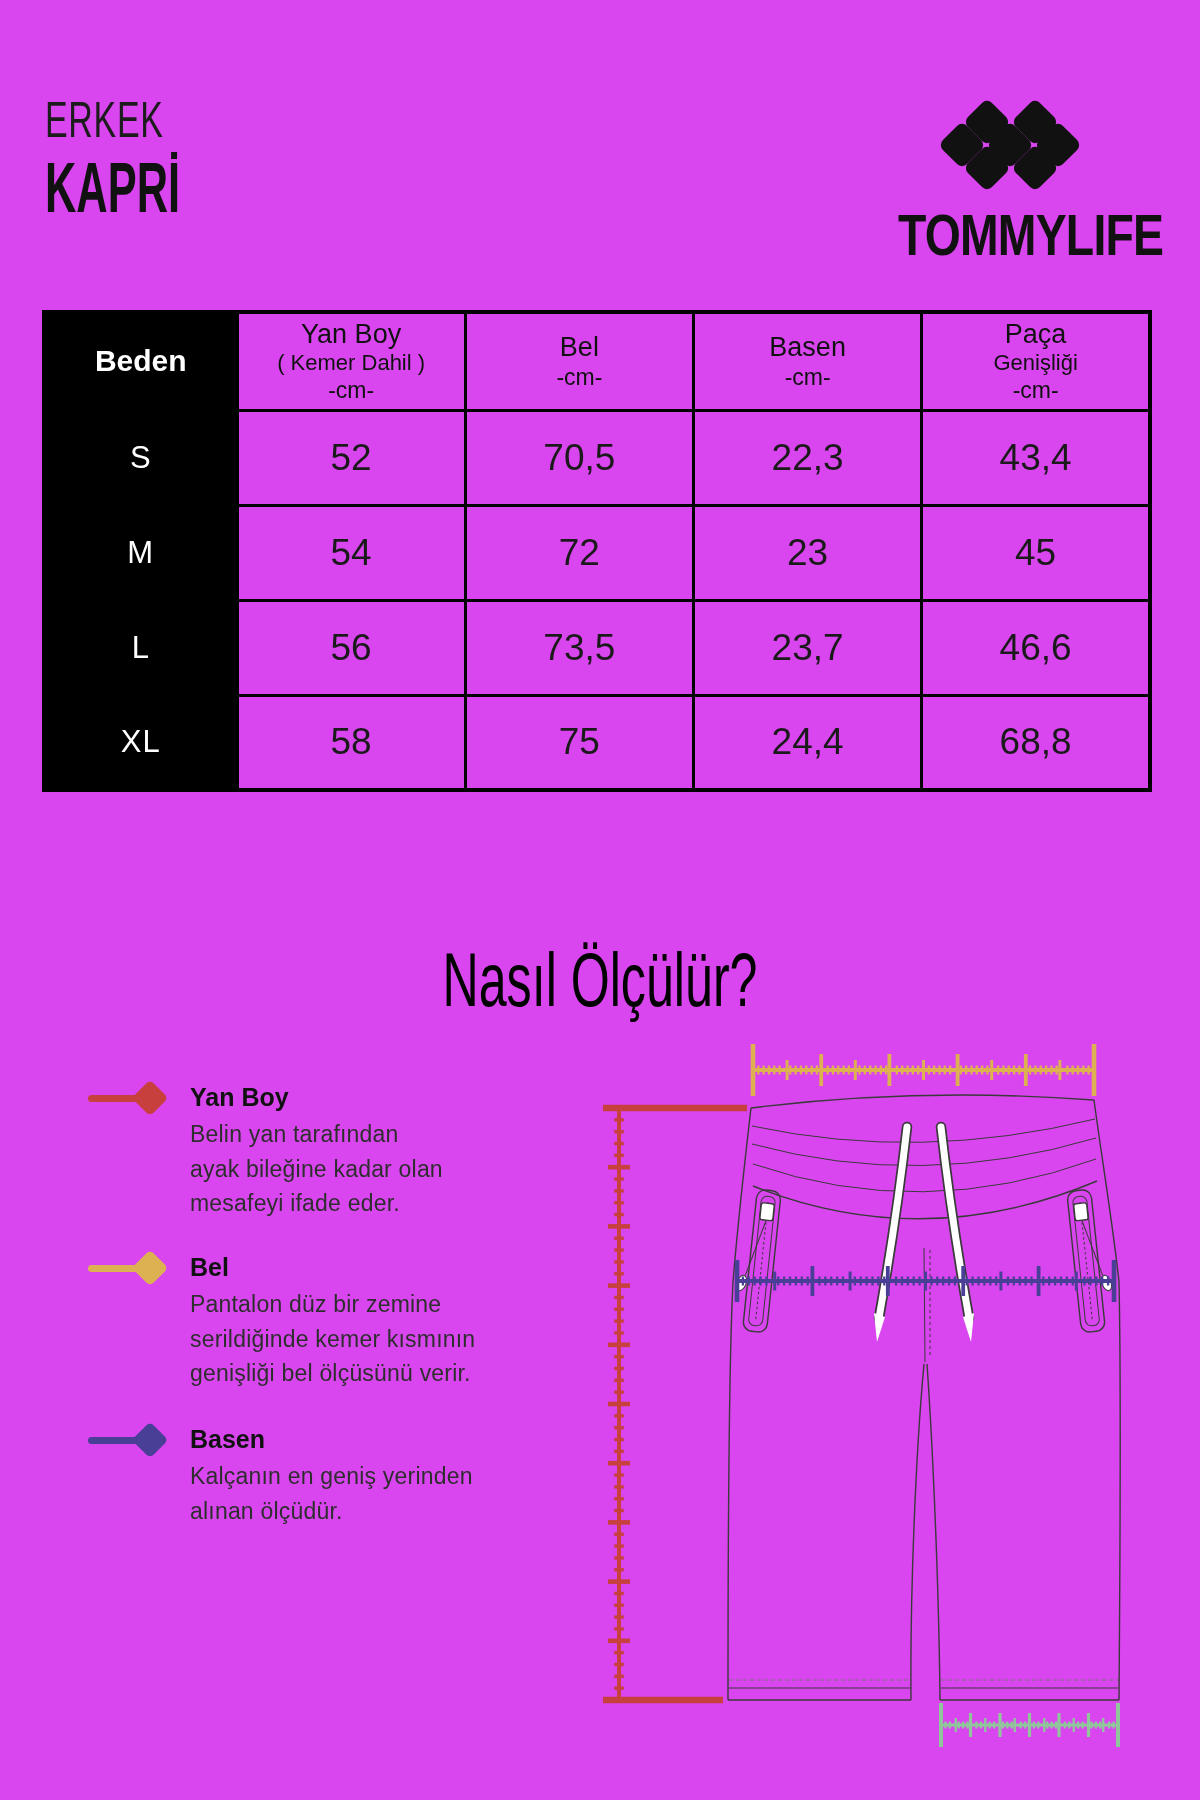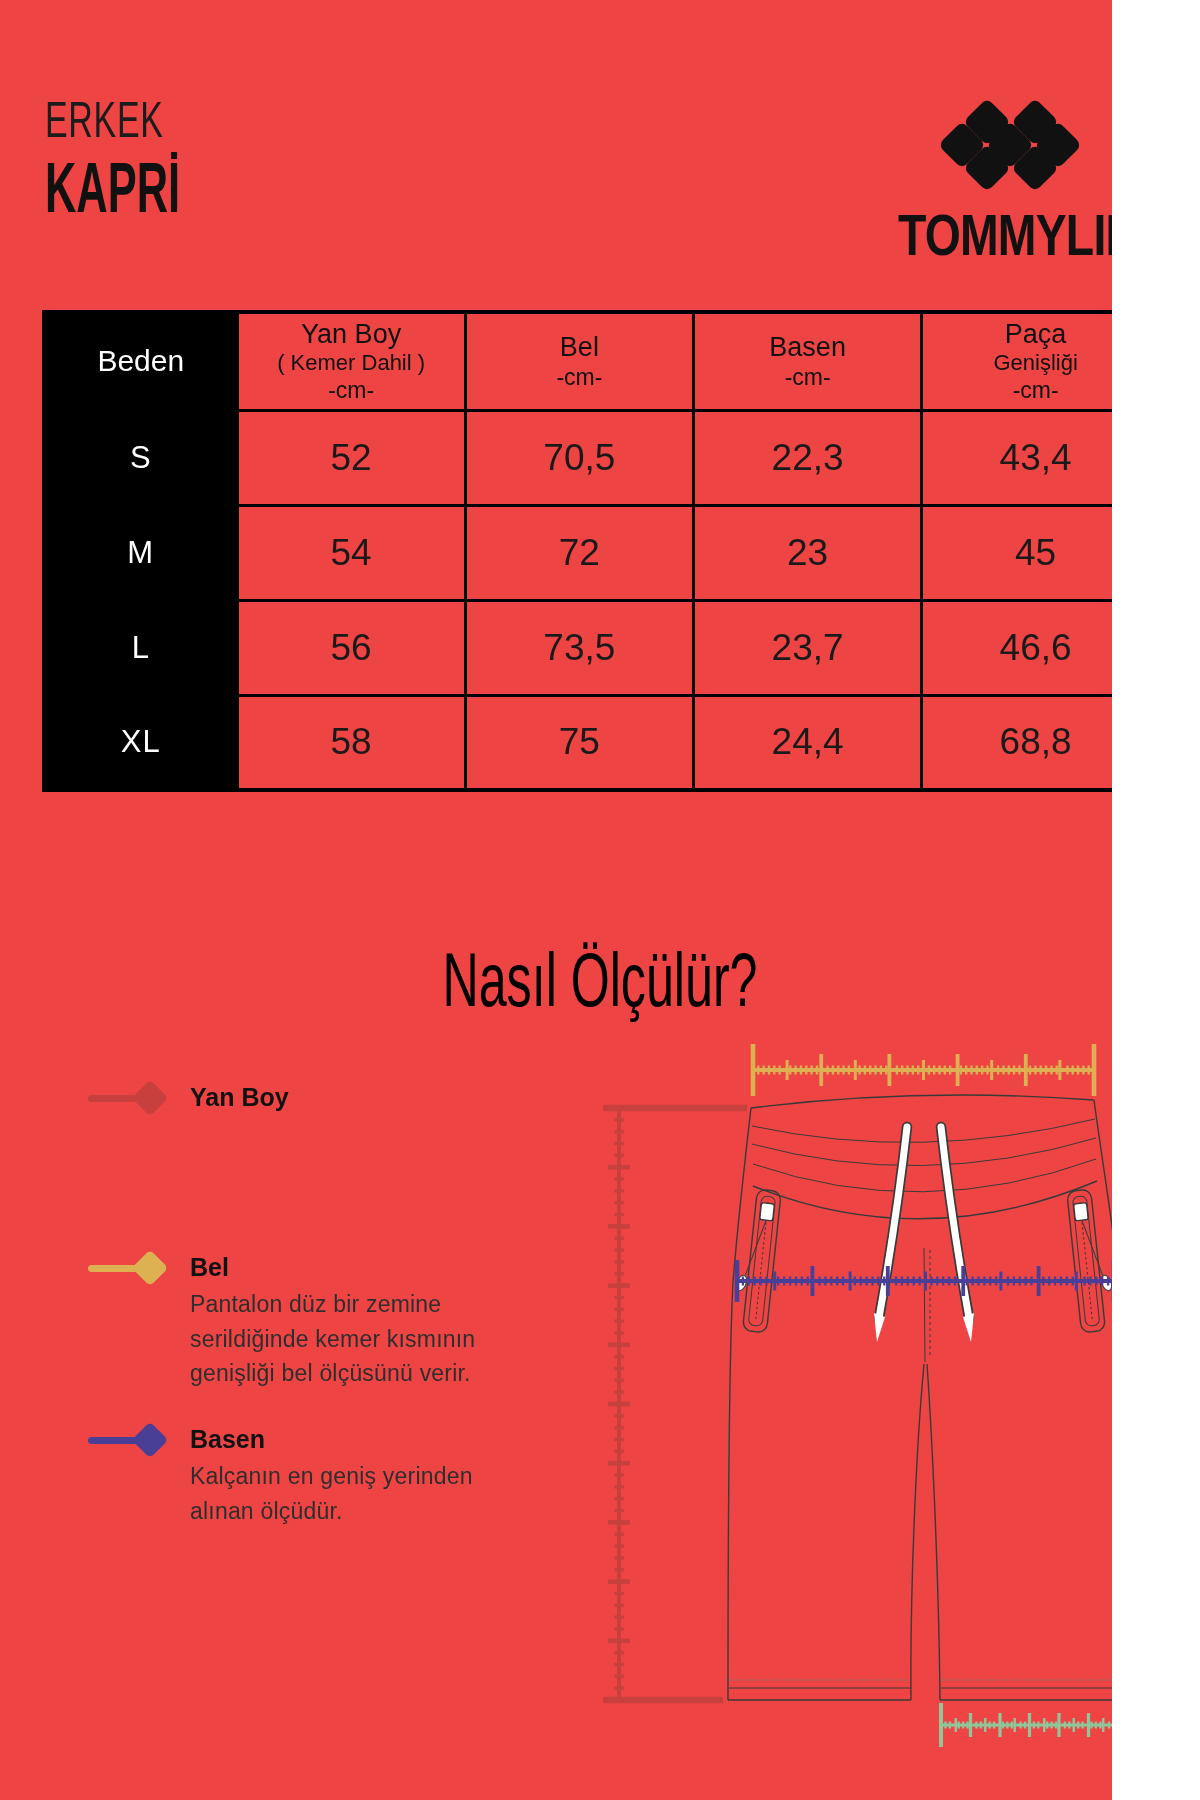--- a/index.html
+++ b/index.html
@@ -1,16 +1,16 @@
 <!DOCTYPE html>
 <html><head>
 <meta charset="utf-8">
 <style>
   html,body{margin:0;padding:0;background:#fff;}
-  .page{position:relative;width:1112px;height:1800px;background:#ef4444;overflow:hidden;
+  .page{position:relative;width:1200px;height:1800px;background:#d946ef;overflow:hidden;
         font-family:"Liberation Sans",sans-serif;color:#111;}
 
   
   .product-title{position:absolute;left:45px;top:95px;}
   .cat{font-size:50px;font-weight:400;letter-spacing:1px;color:#1c1c1c;
        transform:scaleX(.68);transform-origin:left top;line-height:1.0;}
   .prod{font-size:70px;font-weight:700;letter-spacing:0;color:#111;
         transform:scaleX(.62);transform-origin:left top;line-height:1.0;margin-top:8px;}
 
   .brand{position:absolute;left:870px;top:95px;width:280px;}
@@ -22,21 +22,21 @@
 
   
   table.size-table{position:absolute;left:42px;top:310px;width:1110px;
                    border-collapse:collapse;table-layout:fixed;border:4px solid #000;}
   table.size-table th,table.size-table td{border:3px solid #000;text-align:center;
                    vertical-align:middle;padding:0;}
   table.size-table thead tr{height:98px;}
   table.size-table tbody tr{height:95px;}
   .col-size{background:#000;color:#fff;}
   th{font-weight:400;}
-  .h-beden{font-size:30px;}
+  .h-beden{font-size:30px;font-weight:bold;}
   .h-title{font-size:27px;line-height:1.2;}
   .h-sub{font-size:22px;line-height:1.2;}
   .h-sub:empty{display:none;}
   .h-unit{font-size:23px;line-height:1.2;}
   td.val{font-size:37px;color:#1a1a1a;}
   td.col-size{font-size:31px;letter-spacing:1px;}
 
   
   .measure-title{position:absolute;left:0;top:942px;width:1200px;text-align:center;
                  font-size:76px;font-weight:400;color:#000;transform:scaleX(.66);
@@ -149,20 +149,23 @@
 
   <div class="measure-title">Nasıl Ölçülür?</div>
 
   <div class="legend-item" style="top:1082px">
     <div class="legend-icon">
       <span class="legend-line swatch" style="background: rgb(200, 64, 61);"></span>
         <span class="legend-diamond swatch" style="background: rgb(200, 64, 61);"></span>
     </div>
     <div class="legend-text">
       <div class="legend-name">Yan Boy</div>
+      <div class="legend-desc">Belin yan tarafından
+ayak bileğine kadar olan
+mesafeyi ifade eder.</div>
     </div>
   </div>
 
   <div class="legend-item" style="top:1252px">
     <div class="legend-icon">
       <span class="legend-line swatch" style="background: rgb(221, 177, 82);"></span>
         <span class="legend-diamond swatch" style="background: rgb(221, 177, 82);"></span>
     </div>
     <div class="legend-text">
       <div class="legend-name">Bel</div>

